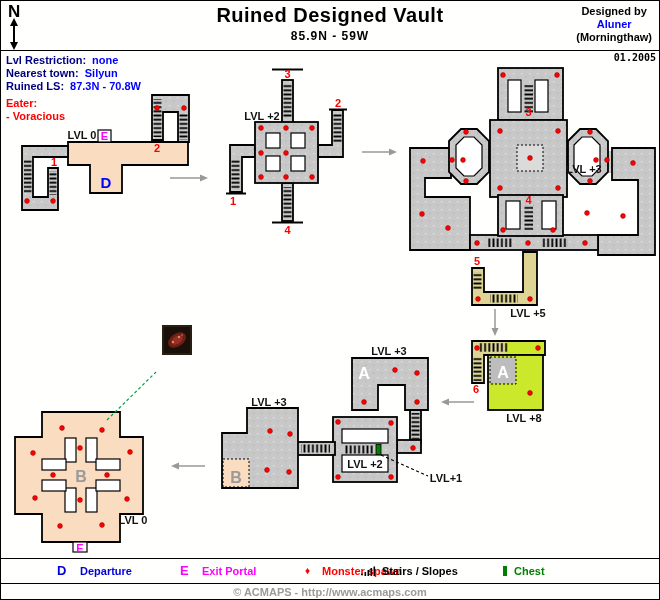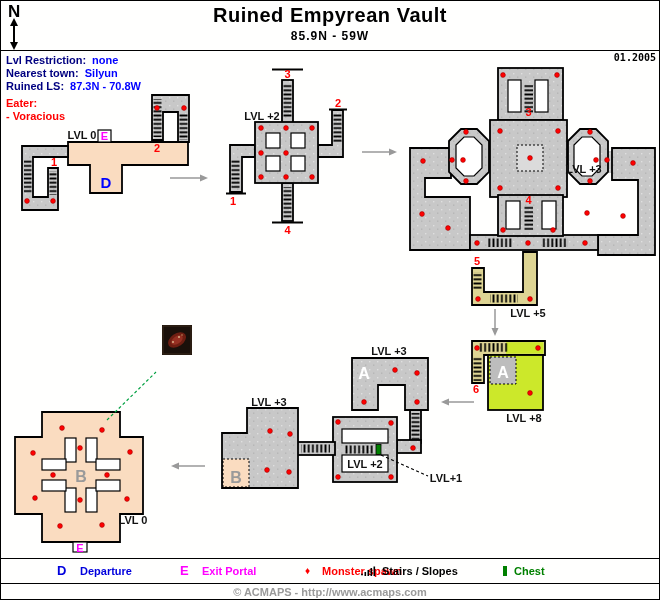--- a/index.html
+++ b/index.html
@@ -319,22 +319,27 @@
       <path class="dash-green" d="M107,420 L156,372"></path>
     </g>
   </svg>
 
   <div class="abs compass-n">N</div>
   <svg class="abs" style="left:6px;top:18px" width="16" height="32" viewBox="0 0 16 32">
     <line x1="8" y1="6" x2="8" y2="26" stroke="#000" stroke-width="2"></line>
     <polygon points="8,0 4,8 12,8" fill="#000"></polygon>
     <polygon points="8,32 4,24 12,24" fill="#000"></polygon>
   </svg>
-  <div class="abs title">Ruined Empyrean Vault</div>
+  <div class="abs title">Ruined Designed Vault</div>
   <div class="abs subtitle">85.9N - 59W</div>
+  <div class="abs designer">
+    <div>Designed by</div>
+    <div class="blue">Aluner</div>
+    <div>(Morningthaw)</div>
+  </div>
   <div class="hline" style="top:50px"></div>
   <div class="abs mapdate">01.2005</div>
 
   <div class="abs info">
     <div>
       <span class="lab">Lvl Restriction:</span><span class="val">none</span>
     </div>
     <div>
       <span class="lab">Nearest town:</span><span class="val">Silyun</span>
     </div>

